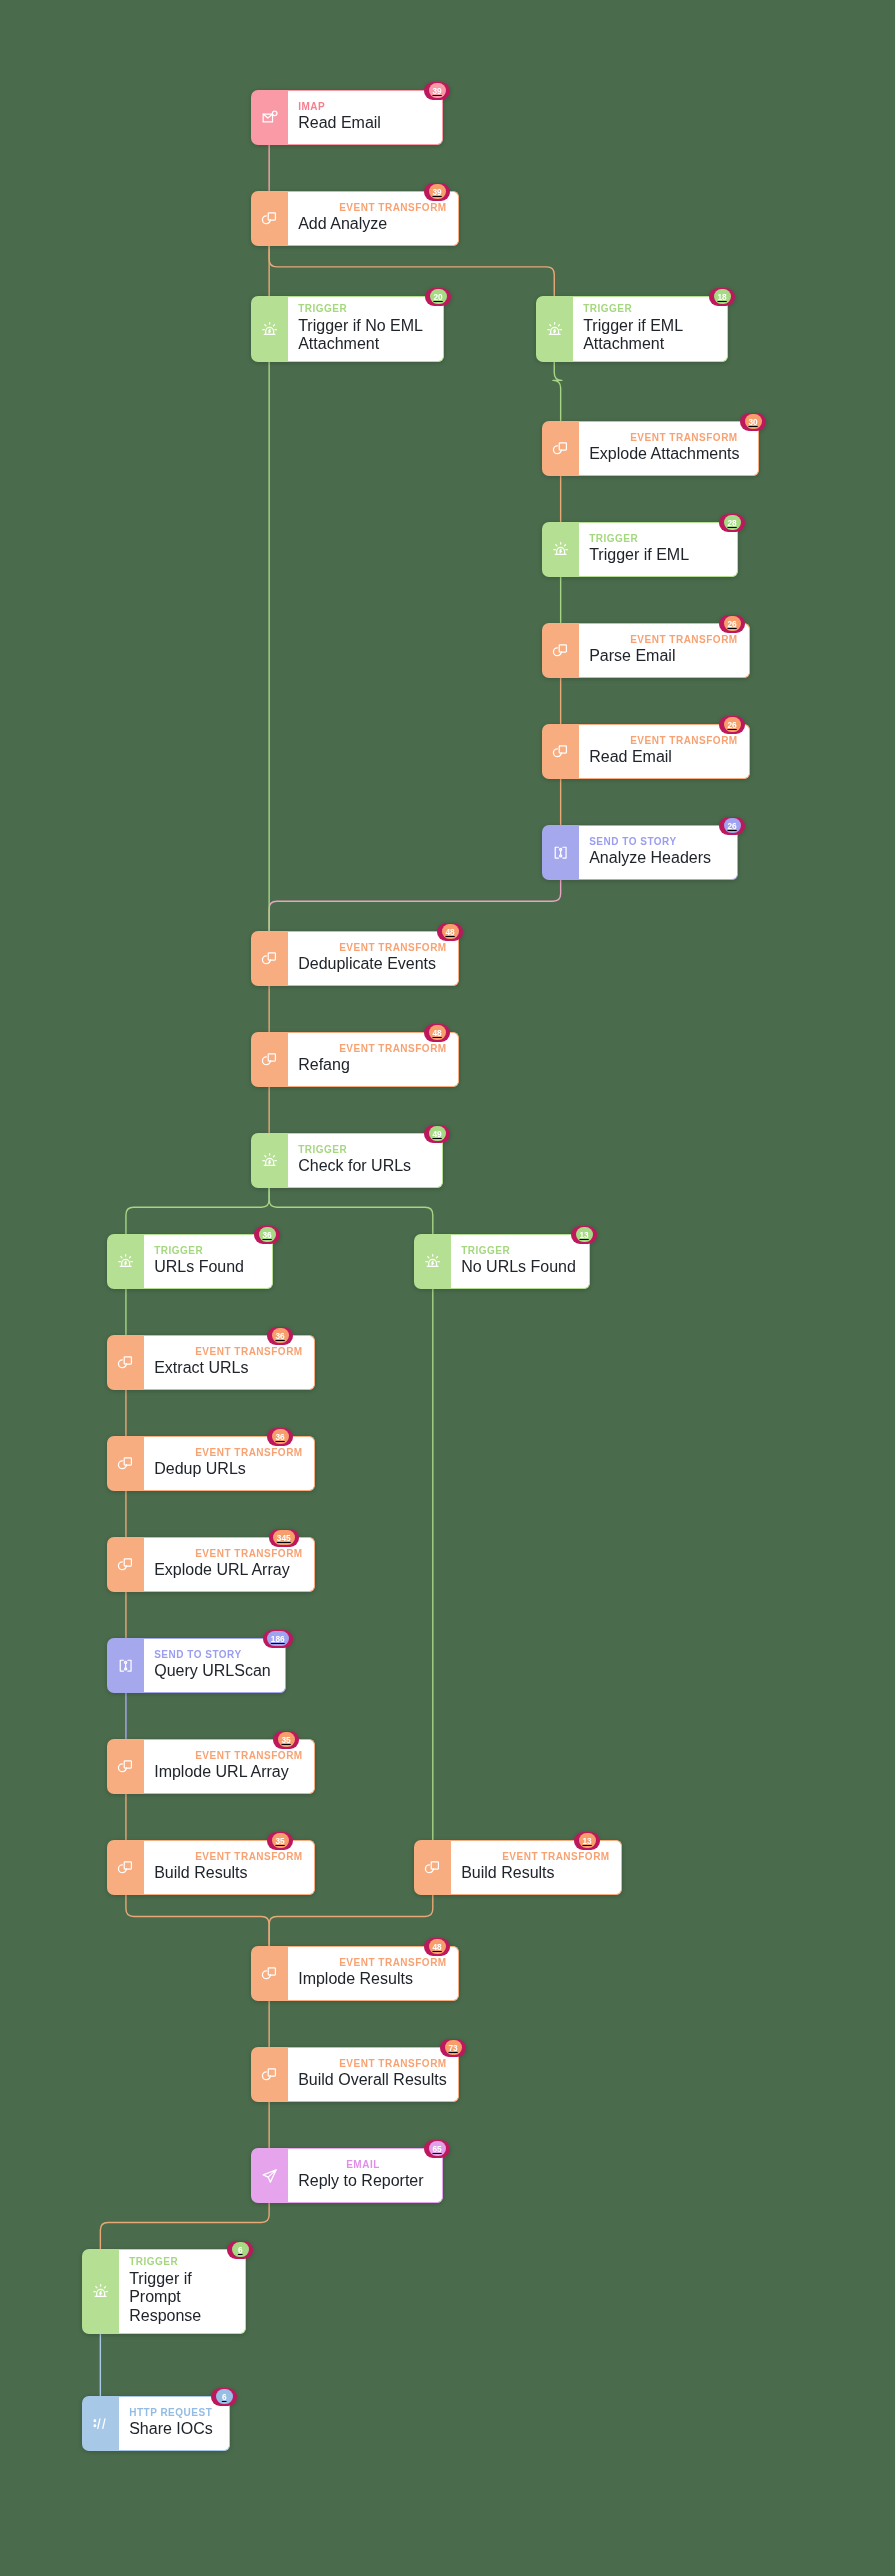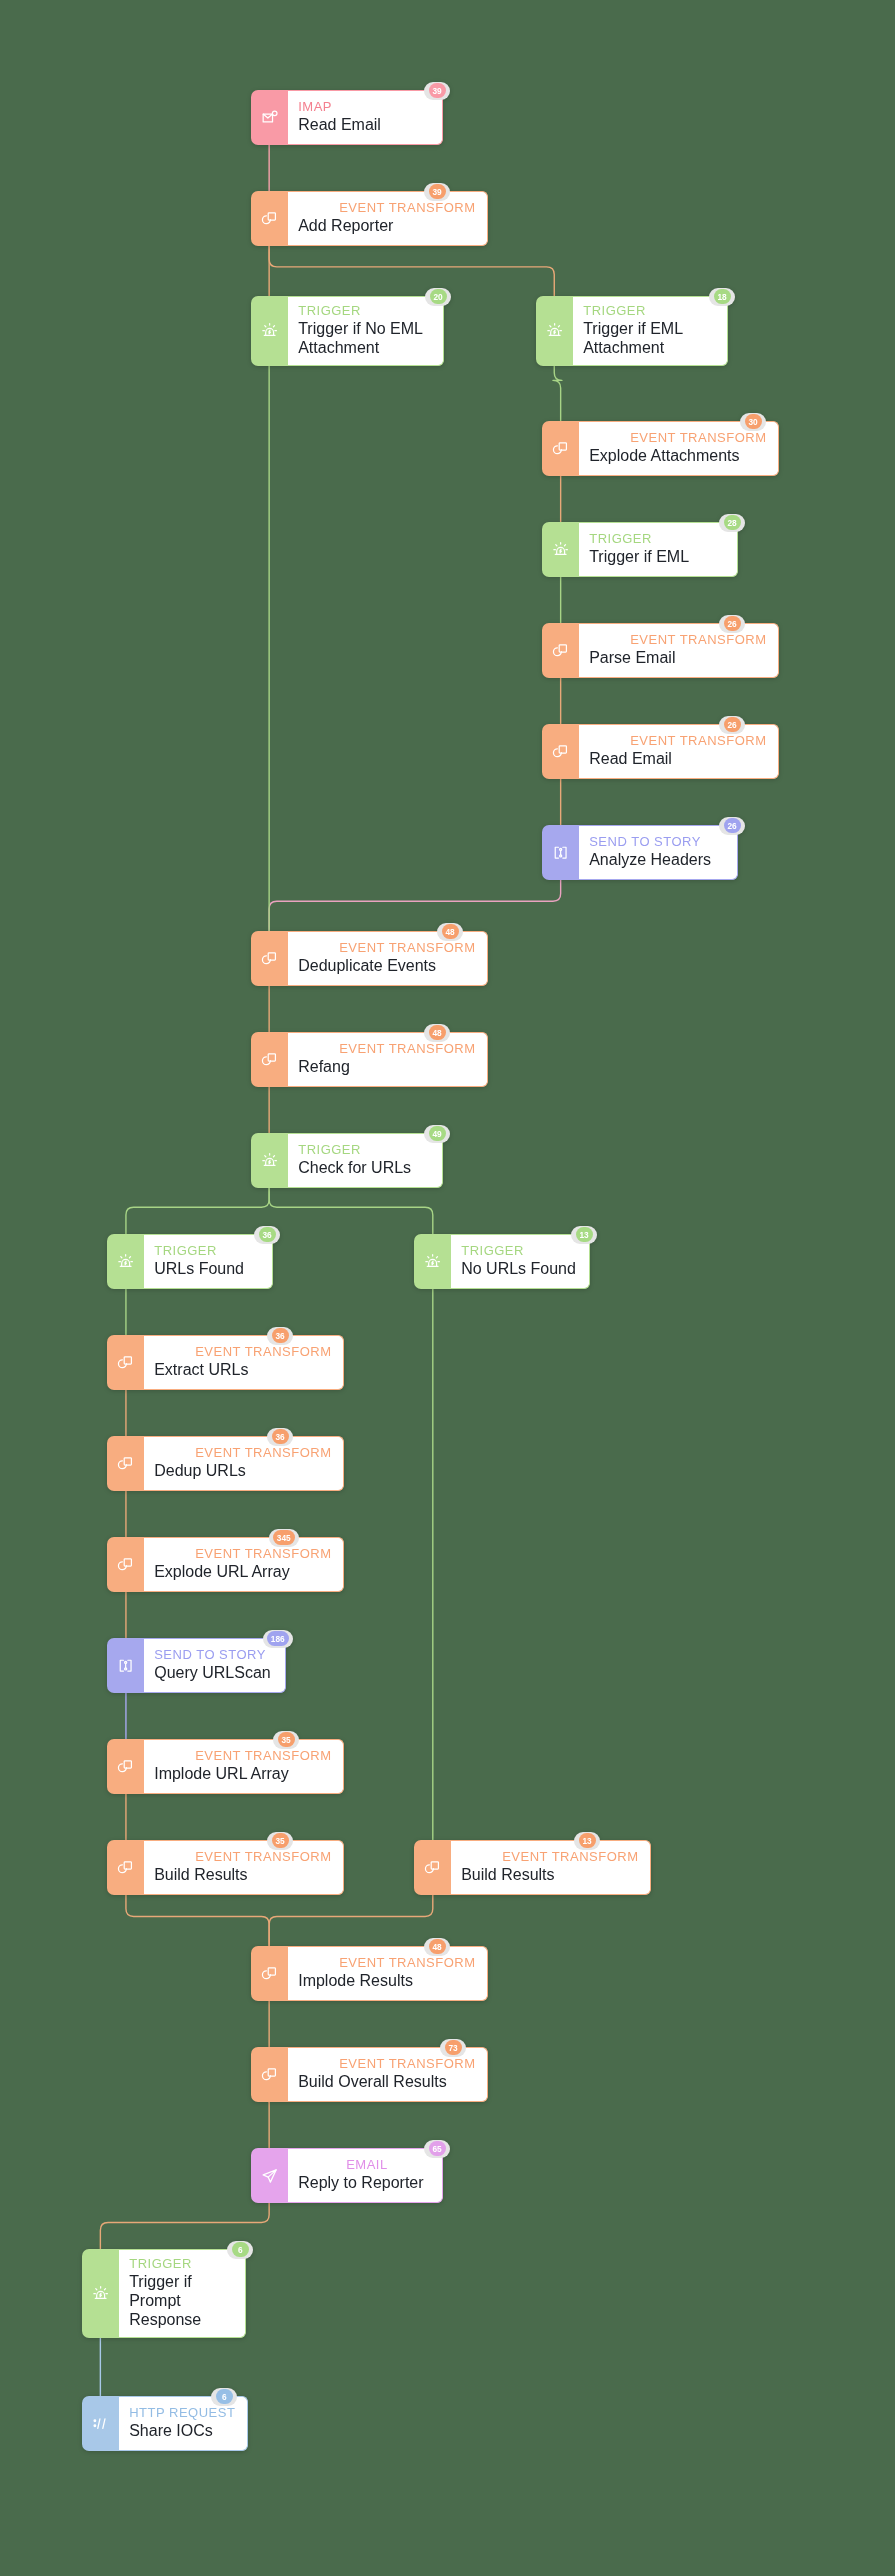--- a/index.html
+++ b/index.html
@@ -44,45 +44,46 @@
   .node-body {
     flex: 1 1 auto;
     background: #ffffff;
     border-radius: 0 5.8px 5.8px 0;
     padding: 5.8px 11.5px 7px 10.2px;
     display: flex;
     flex-direction: column;
     justify-content: center;
   }
   .node-kind {
-    font-size: 13px;
-    font-weight: normal;
+    font-size: 10px;
+    font-weight: bold;
     letter-spacing: 0.5px;
     line-height: 1.25;
     margin-bottom: 1.3px;
     white-space: nowrap;
   }
   .node-title {
     font-size: 16px;
     color: #20242b;
     line-height: 1.18;
     white-space: pre-line;
   }
   .node-badge {
     position: absolute;
     top: -8.3px;
     right: -7px;
     min-width: 18px;
     height: 18px;
     padding: 0 4.5px;
     border-radius: 9px;
-    background: #e5e5e5;
+    background: #be185d;
     display: flex;
     align-items: center;
     justify-content: center;
+    text-decoration: underline;
   }
   .node-badge .pill {
     min-width: 16.6px;
     height: 15.3px;
     padding: 0 3.8px;
     border-radius: 7.7px;
     color: #ffffff;
     font-size: 8.3px;
     font-weight: bold;
     display: flex;
@@ -174,21 +175,21 @@
       </div>
       <div class="node t-event" style="left: 251px; top: 191px; width: 192px;">
         <div class="node-icon">
           <svg viewBox="0 0 24 24" fill="none" stroke="#fff" stroke-width="1.7" stroke-linecap="round" stroke-linejoin="round">
             <rect x="10" y="4" width="10" height="10" rx="1"></rect>
             <path d="M13 13.5a5.5 5.5 0 1 1-5.5-5.5"></path>
           </svg>
         </div>
         <div class="node-body">
           <div class="node-kind">EVENT TRANSFORM</div>
-          <div class="node-title">Add Reporter</div>
+          <div class="node-title">Add Analyze</div>
         </div>
         <div class="node-badge">
           <span class="pill">39</span>
         </div>
       </div>
       <div class="node t-trigger" style="left: 251px; top: 296px; width: 193px;">
         <div class="node-icon">
           <svg viewBox="0 0 24 24" fill="none" stroke="#fff" stroke-width="1.7" stroke-linecap="round" stroke-linejoin="round">
             <path d="M6.5 18.5v-4a5.5 5.5 0 0 1 11 0v4"></path>
             <path d="M4.5 18.5h15"></path>

